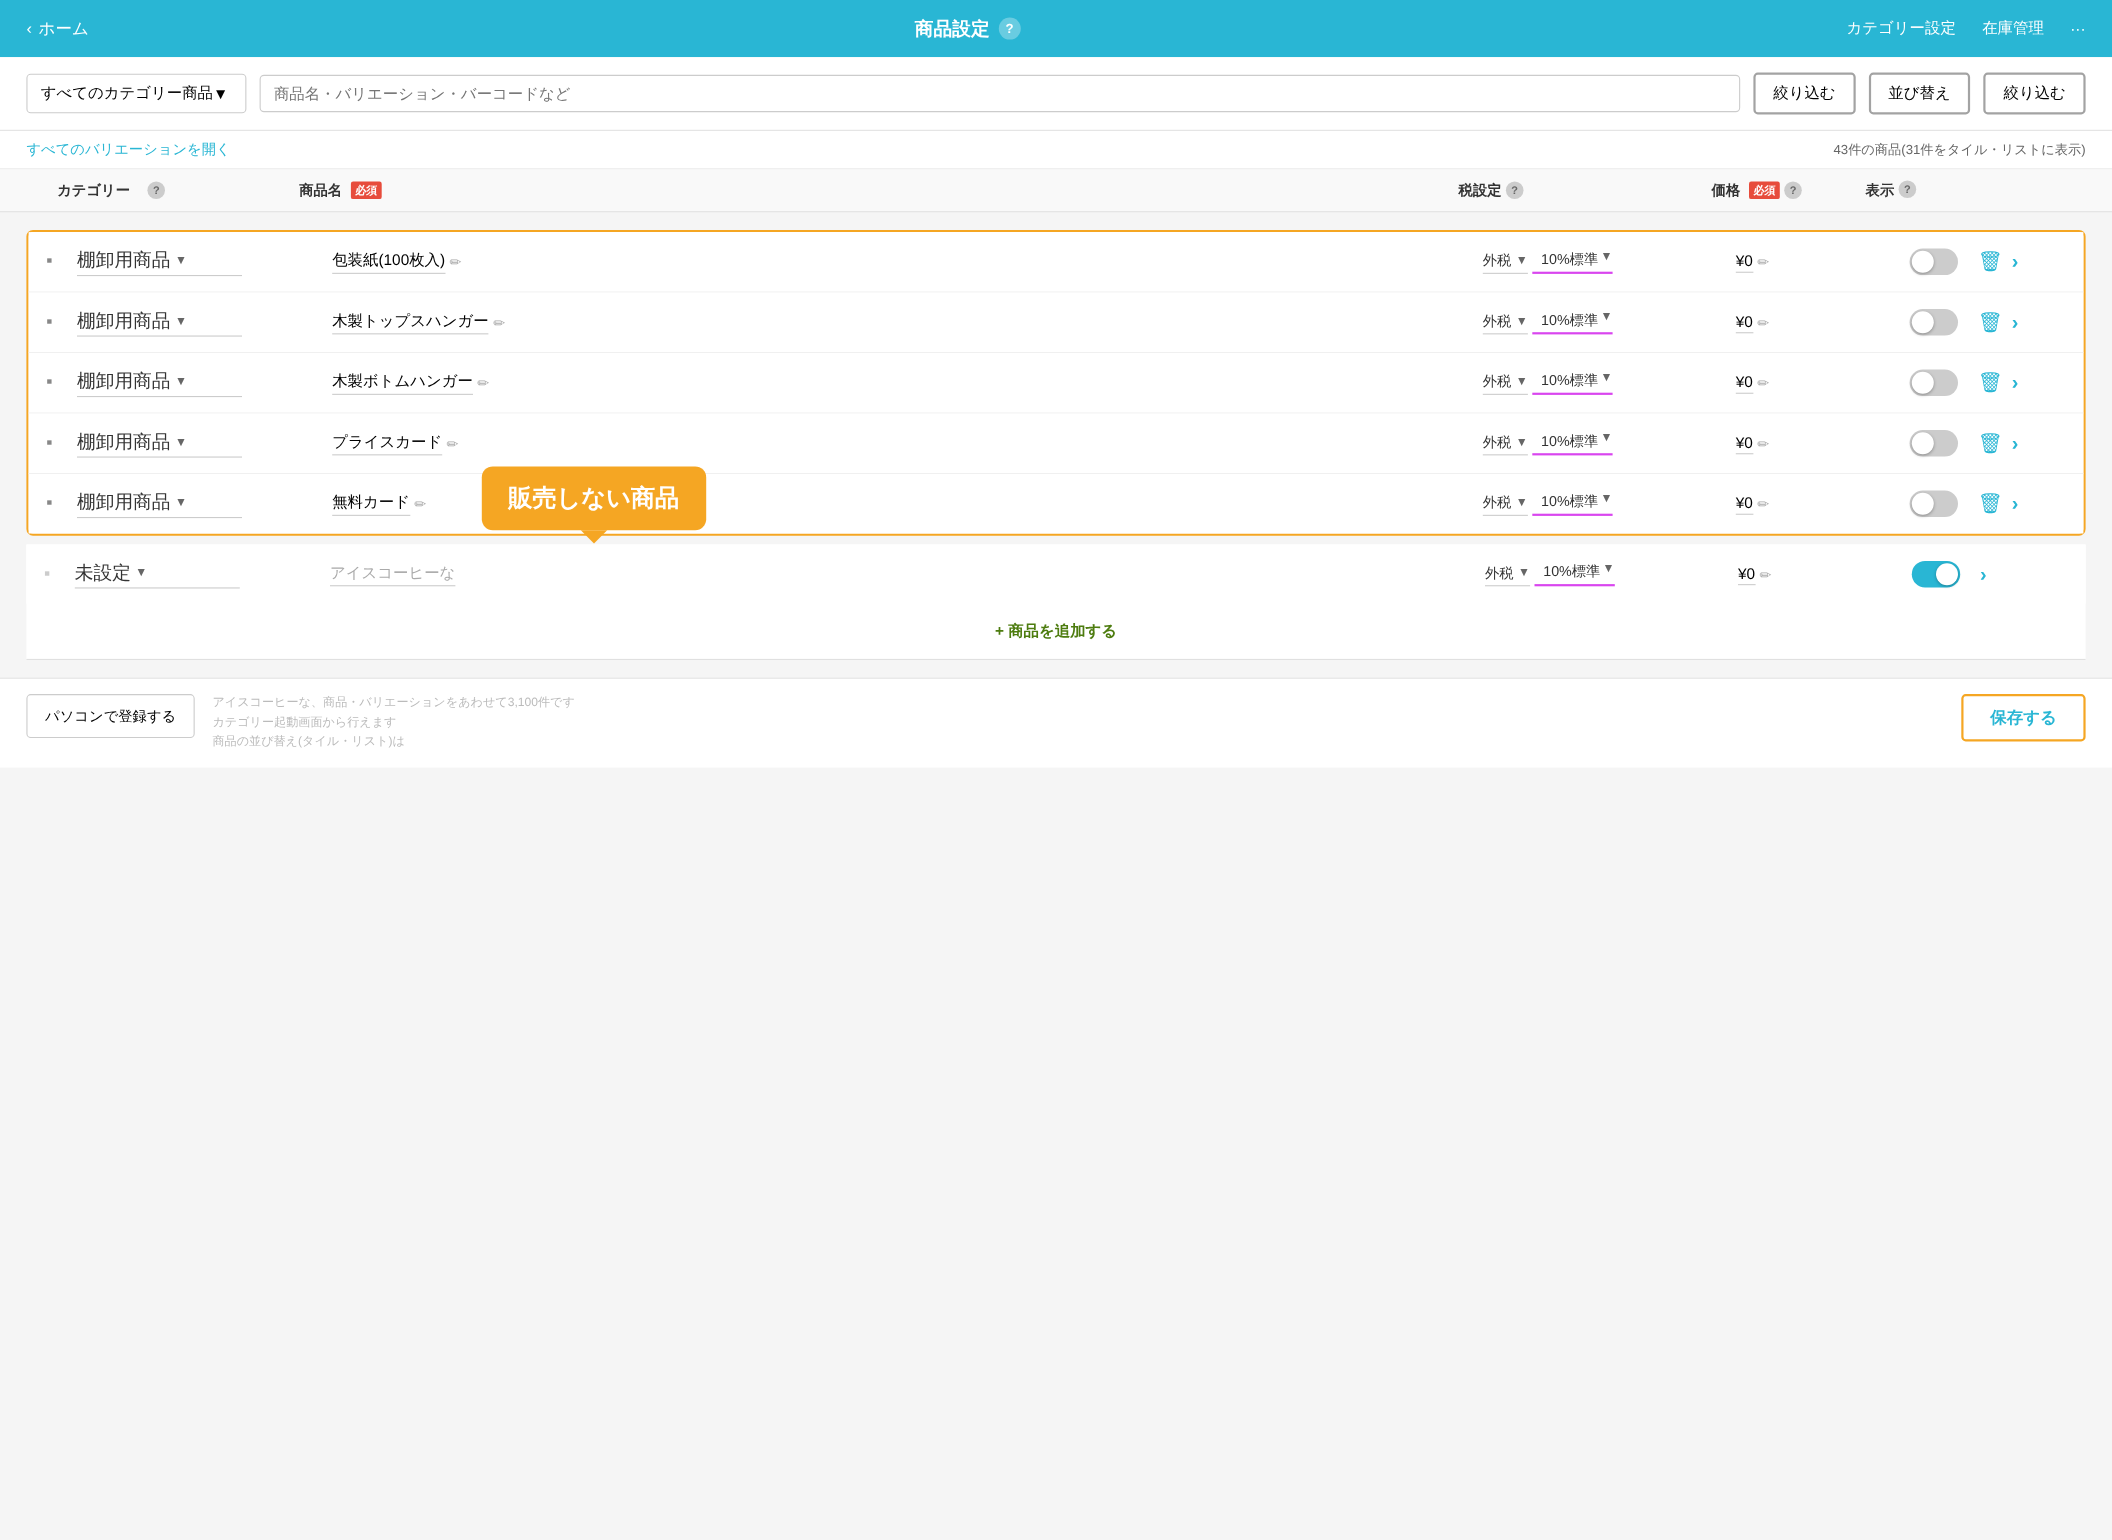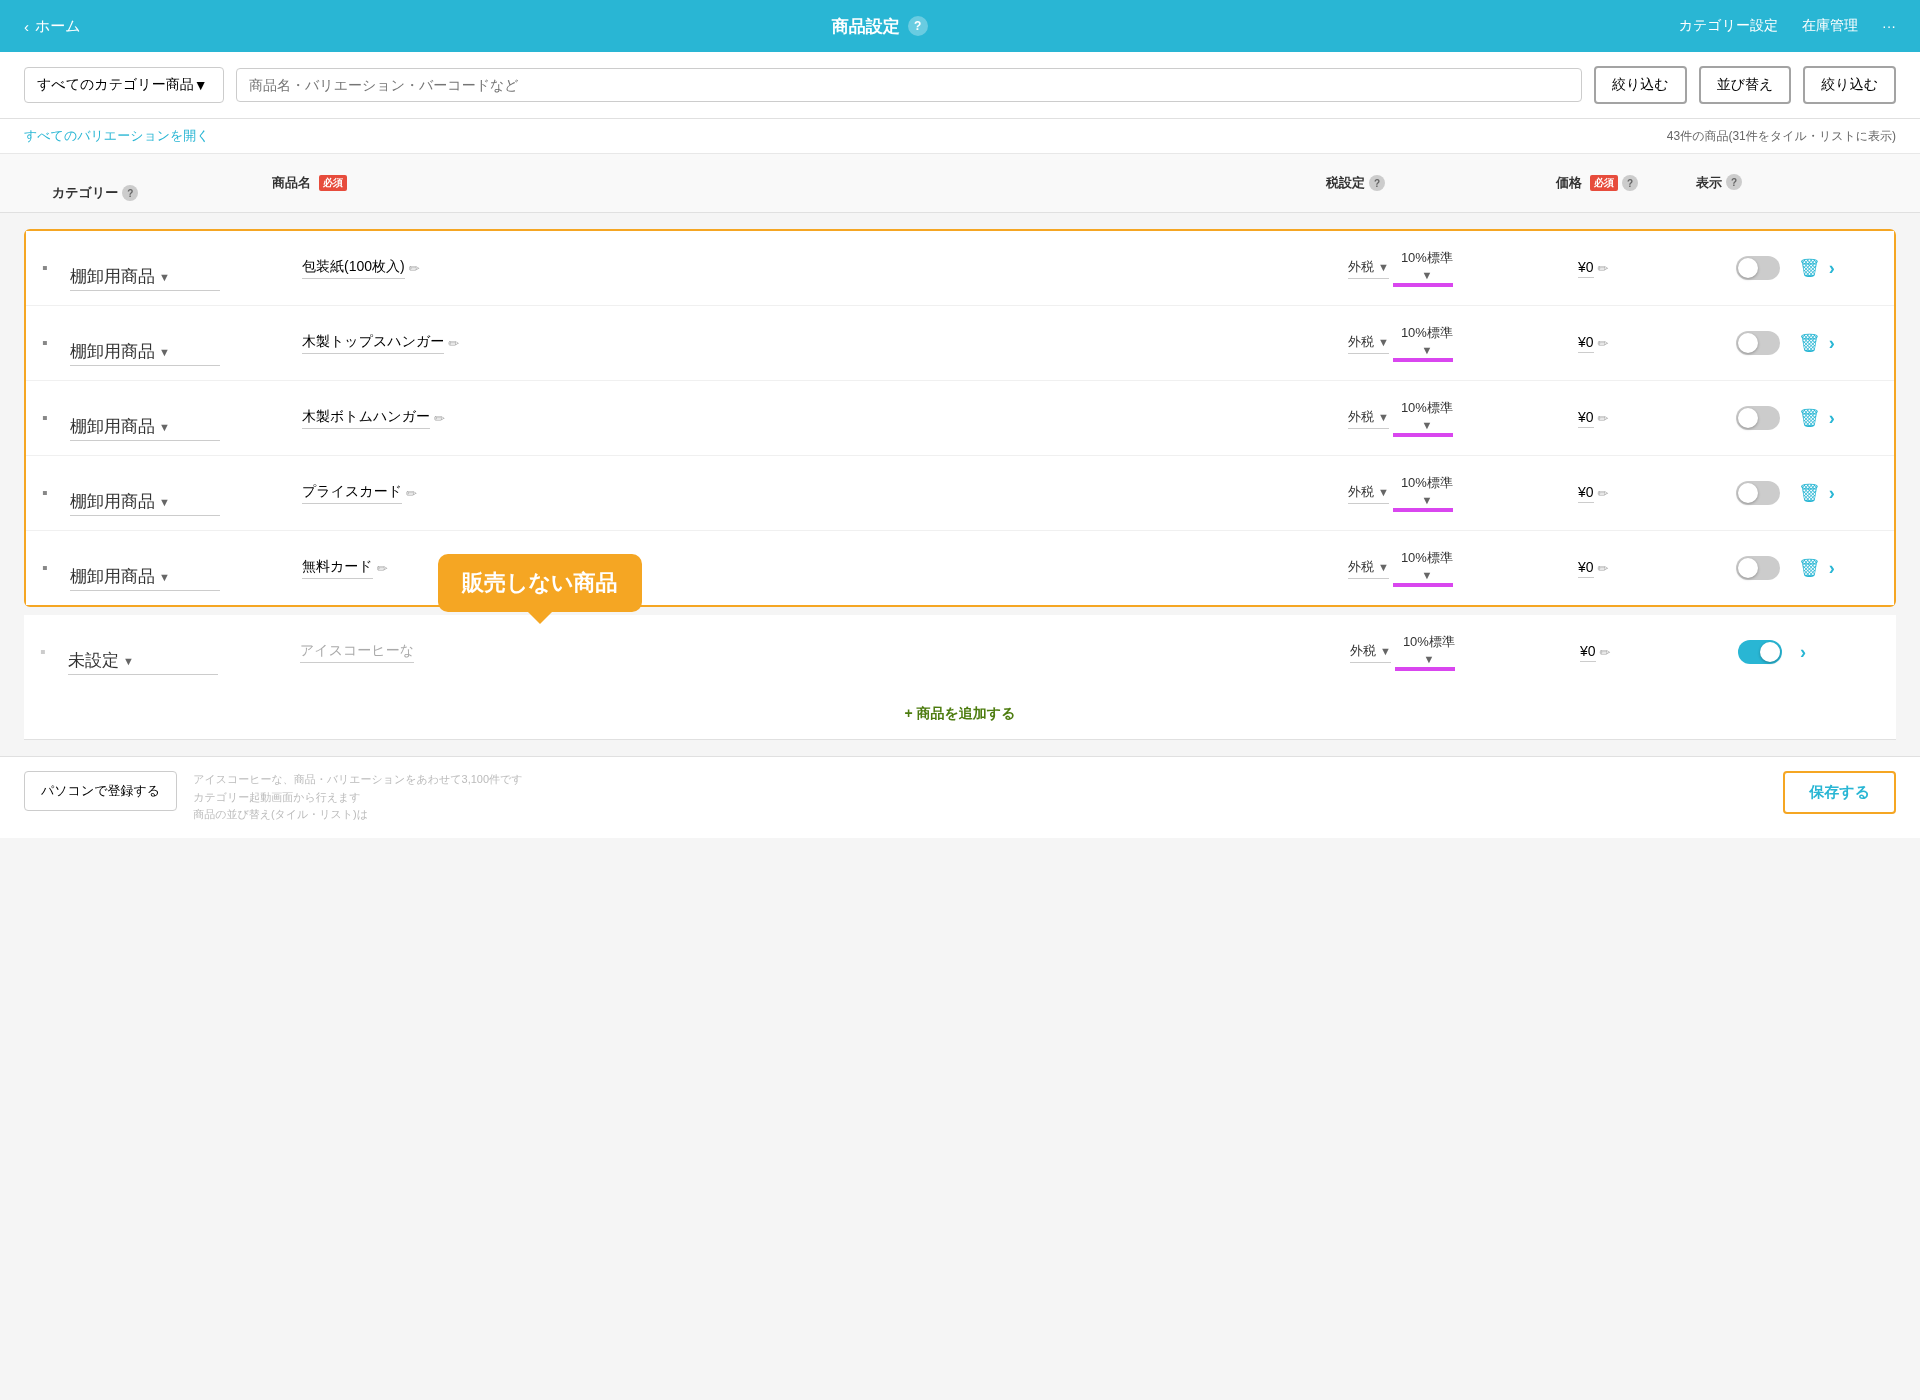--- a/index.html
+++ b/index.html
@@ -112,21 +112,21 @@
     .table-header {
       background: #f9f9f9;
       display: flex;
       align-items: center;
       padding: 10px 24px;
       border-bottom: 1px solid #e0e0e0;
       font-weight: bold;
       font-size: 13px;
       color: #333;
     }
-    .col-category { width: 220px; display: flex; align-items: center; gap: 4px; margin-top: 20px; }
+    .col-category { width: 220px; display: flex; align-items: center; gap: 16px; }
     .col-name { flex: 1; display: flex; align-items: center; gap: 4px; }
     .col-tax { width: 230px; display: flex; align-items: center; gap: 4px; }
     .col-price { width: 140px; display: flex; align-items: center; gap: 4px; }
     .col-display { width: 120px; display: flex; align-items: flex-start; gap: 4px; }
     .col-actions { width: 80px; }
 
     
     .main-content {
       padding: 16px 24px;
     }
@@ -305,27 +305,25 @@
     .tax-label {
       font-size: 13px;
       color: #333;
     }
     .tax-chevron {
       font-size: 11px;
       color: #666;
     }
     .tax-rate-select {
       display: flex;
-      align-items: center;
       gap: 2px;
-      border-bottom: 4px solid #d946ef;
+      border-bottom: 2px solid #d946ef;
       padding-bottom: 2px;
       padding-left: 8px;
       cursor: pointer;
-      flex-direction: column;
     }
     .tax-rate-text {
       font-size: 13px;
       color: #333;
     }
   </style>
 </head>
 <body>
 
 <div class="header">

